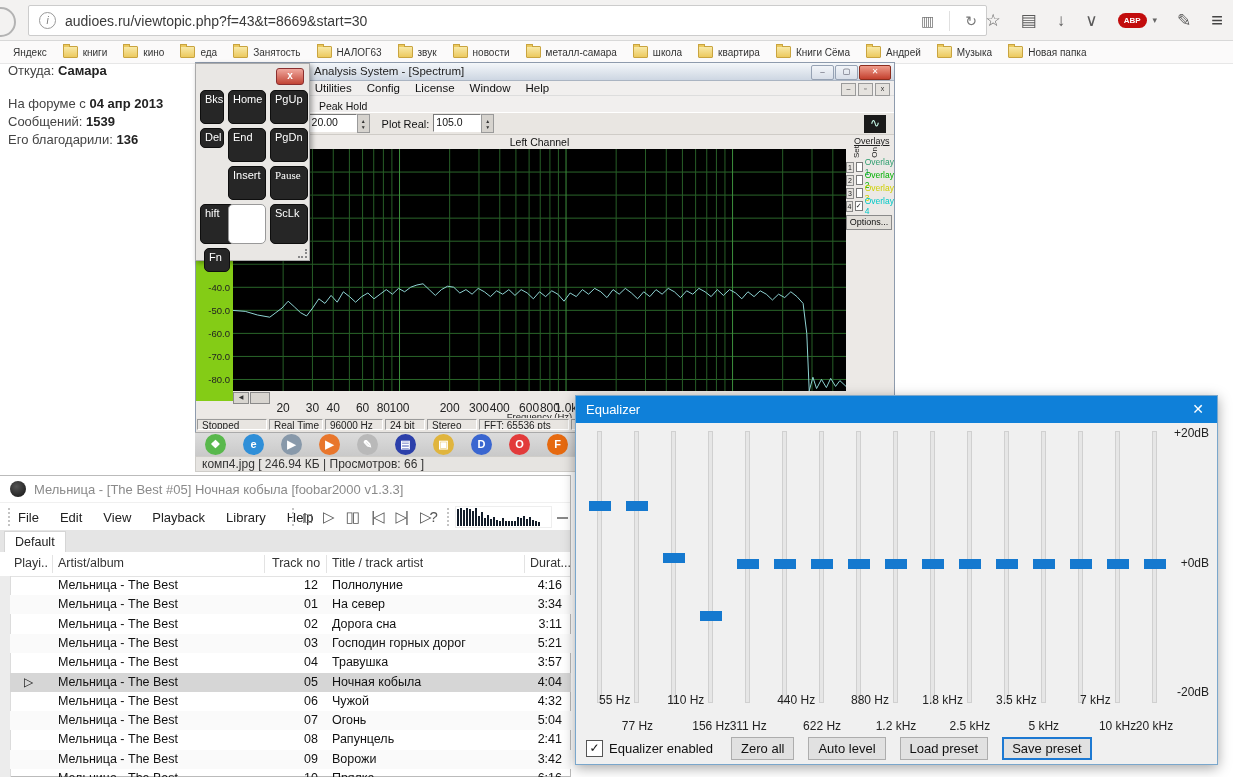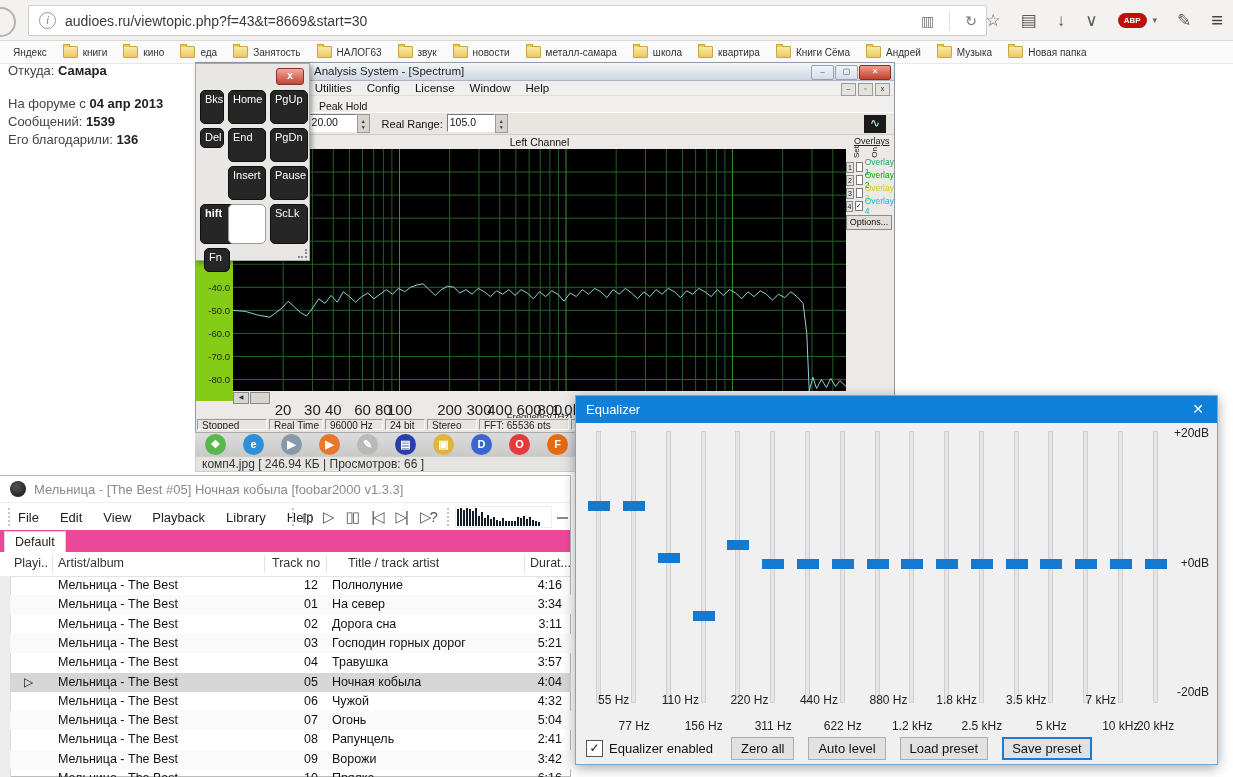--- a/index.html
+++ b/index.html
@@ -53,21 +53,21 @@
   #channel-label{position:absolute;left:37px;top:73px;width:613px;text-align:center;font-size:10.5px;color:#111;}
   #plot{position:absolute;left:37px;top:86px;width:613px;height:242px;background:#000;}
   #plot svg{position:absolute;left:0;top:0;width:100%;height:100%;}
   #ygutter{position:absolute;left:0;top:86px;width:37px;height:252px;background:#84cc16;}
   .ytick{position:absolute;right:3px;font-size:9.5px;color:#222;}
   .vlabel{position:absolute;left:1px;top:64px;font-size:9.5px;color:#222;writing-mode:vertical-rl;transform:rotate(180deg);}
   #pscroll{position:absolute;left:37px;top:329px;height:11px;display:flex;}
   .scrbit{width:14px;height:10px;background:#d8d5d0;border:1px solid #8a8a8a;font-size:6px;text-align:center;line-height:9px;color:#333;margin-right:1px;}
   .scrbit.thumb{width:18px;}
   #xticks{position:absolute;left:37px;top:338px;width:613px;height:10px;}
-  .xtick{position:absolute;top:0;transform:translateX(-50%);font-size:15px;color:#222;}
+  .xtick{position:absolute;top:0;transform:translateX(-50%);font-size:12px;color:#222;}
   #freq-label{position:absolute;left:37px;top:348px;width:613px;text-align:center;font-size:9.5px;color:#222;}
   #overlays{position:absolute;left:650px;top:73px;width:48px;height:130px;font-size:9px;color:#222;}
   #ov-head{text-decoration:underline;margin-left:8px;}
   .ov-vert{display:inline-block;writing-mode:vertical-rl;transform:rotate(180deg);font-size:8px;margin-left:6px;}
   .ovrow{display:flex;align-items:center;height:12px;margin-top:1px;justify-content:space-between;}
   .ovnum{width:9px;height:9px;border:1px solid #8a8a8a;background:#e5e2de;font-size:7px;text-align:center;line-height:9px;color:#222;}
   .ovcb{width:8px;height:8px;background:#fff;border:1px solid #7a7a7a;font-size:7px;line-height:7px;text-align:center;margin-left:2px;}
   .ovlbl{font-size:8.5px;margin-left:2px;}
   #ov-options{margin-top:3px;width:44px;height:13px;background:#e2dfda;border:1px solid #8a8a8a;font-size:9px;text-align:center;line-height:12px;color:#111;}
   #rtastatus{position:absolute;left:0;top:355px;width:100%;height:15px;background:#e8e5e1;display:flex;}
@@ -88,21 +88,21 @@
   #fb-title .t{font-size:13px;color:#8a8a8a;}
   #fb-menurow{position:absolute;left:0;top:26px;width:100%;height:28px;border-top:1px solid #f0f0f0;}
   #fb-menus{position:absolute;left:18px;top:0;height:28px;display:flex;align-items:center;}
   #fb-menus .menu-item{font-size:13px;color:#222;margin-right:21px;}
   .vgrip{position:absolute;top:5px;height:18px;border-left:2px dotted #c4c4c4;}
   #fb-transport{position:absolute;left:303px;top:0;height:28px;display:flex;align-items:center;gap:13px;}
   .tpbtn{font-size:15px;color:#555;letter-spacing:-2px;}
   #fb-viz{position:absolute;left:455px;top:3px;width:97px;height:22px;background:#fff;border:1px solid #eee;display:flex;align-items:flex-end;padding:1px;box-sizing:border-box;}
   .vbar{width:2px;margin-right:1px;background:#121c2a;}
   #vol-dash{position:absolute;left:557px;top:14px;width:11px;height:2px;background:#888;}
-  #fb-tabs{position:absolute;left:0;top:54px;width:100%;height:22px;background:#ec4899;border-bottom:1px solid #4d7c0f;}
+  #fb-tabs{position:absolute;left:0;top:54px;width:100%;height:22px;background:#e5e5e5;border-bottom:1px solid #4d7c0f;}
   #fb-tab{position:absolute;left:4px;top:1px;height:21px;background:#fff;border:1px solid #d5d5d5;border-bottom:none;font-size:12.5px;color:#222;padding:3px 10px 0;box-sizing:border-box;}
   #fb-header{position:absolute;left:0;top:76px;width:100%;height:24px;background:#fff;border-bottom:1px solid #e3e3e3;font-size:12.5px;color:#333;}
   .hsep{position:absolute;top:3px;height:18px;width:1px;background:#e3e3e3;}
   .hc{position:absolute;top:4px;white-space:nowrap;overflow:hidden;}
   #fb-rows{position:absolute;left:10px;top:100px;width:561px;height:212px;overflow:hidden;}
   #fb-gutter{position:absolute;left:0;top:100px;width:10px;height:212px;background:#ececec;border-right:1px solid #dcdcdc;}
   .plrow{position:absolute;left:0;width:561px;height:19px;font-size:12.5px;color:#111;}
   .plrow.alt{background:#fafafa;}
   .plrow.sel{background:#d6d6d6;}
   .plrow span{position:absolute;top:2px;white-space:nowrap;}
@@ -258,21 +258,21 @@
         <span class="toolbtn">▦</span>
         <span class="toolbtn">I</span>
         <span class="lbl">Plot Top:</span>
         <span class="spin">
             <span class="val">20.00</span>
             <span class="arr">
               <span>▲</span>
               <span>▼</span>
             </span>
           </span>
-        <span class="lbl">Real Range:</span>
+        <span class="lbl">Plot Real:</span>
         <span class="spin">
             <span class="val">105.0</span>
             <span class="arr">
               <span>▲</span>
               <span>▼</span>
             </span>
           </span>
         <span class="gen">∿</span>
       </div>
       <div id="channel-label">Left Channel</div>
@@ -404,22 +404,22 @@
     <div id="osk" style="left:0;top:1px;">
       <div id="osk-close">x</div>
       <div id="oskkeys">
           <div class="oskkey" style="left: 4px; top: 26px; width: 24px; height: 34px;">Bksp</div>
           <div class="oskkey" style="left: 32px; top: 26px; width: 38px; height: 34px;">Home</div>
           <div class="oskkey" style="left: 74px; top: 26px; width: 38px; height: 34px;">PgUp</div>
           <div class="oskkey" style="left: 4px; top: 64px; width: 24px; height: 20px;">Del</div>
           <div class="oskkey" style="left: 32px; top: 64px; width: 38px; height: 34px;">End</div>
           <div class="oskkey" style="left: 74px; top: 64px; width: 38px; height: 34px;">PgDn</div>
           <div class="oskkey" style="left: 32px; top: 102px; width: 38px; height: 34px;">Insert</div>
-          <div class="oskkey" style="left: 74px; top: 102px; width: 38px; height: 34px;">Pause</div>
-          <div class="oskkey" style="left: 4px; top: 140px; width: 35px; height: 40px; font-weight: bold;">hift</div>
+          <div class="oskkey" style="left: 74px; top: 102px; width: 38px; height: 34px; font-family: Liberation Serif, serif;">Pause</div>
+          <div class="oskkey" style="left: 4px; top: 140px; width: 35px; height: 40px;">hift</div>
           <div class="oskkey white" style="left: 32px; top: 140px; width: 38px; height: 40px;"></div>
           <div class="oskkey" style="left: 74px; top: 140px; width: 38px; height: 40px;">ScLk</div>
           <div class="oskkey" style="left: 8px; top: 184px; width: 26px; height: 24px;">Fn</div>
         </div>
       <div id="osk-grip"></div>
     </div>
   </div>
 
   <div id="foobar">
     <div id="fb-title">
@@ -481,21 +481,21 @@
     <div id="fb-tabs">
       <span id="fb-tab">Default</span>
     </div>
     <div id="fb-header">
       <span class="hc" style="left:14px;width:34px;">Playi...</span>
       <span class="hsep" style="left:52px;"></span>
       <span class="hc" style="left:58px;">Artist/album</span>
       <span class="hsep" style="left:264px;"></span>
       <span class="hc" style="left:272px;">Track no</span>
       <span class="hsep" style="left:326px;"></span>
-      <span class="hc" style="left:348px;">Title / track artist</span>
+      <span class="hc" style="left:332px;">Title / track artist</span>
       <span class="hsep" style="left:524px;"></span>
       <span class="hc" style="left:530px;">Durat...</span>
     </div>
     <div id="fb-gutter"></div>
     <div id="fb-rows">
         <div class="plrow" style="top: 0px;">
           <span class="c-art">Мельница - The Best</span>
           <span class="c-no">12</span>
           <span class="c-tit">Полнолуние</span>
           <span class="c-dur">4:16</span>
@@ -582,25 +582,20 @@
         </div>
         <div class="band">
           <div class="track"></div>
           <div class="handle" style="top: 123.5px;"></div>
           <div class="bandlabel r1">110 Hz</div>
         </div>
         <div class="band">
           <div class="track"></div>
           <div class="handle" style="top: 182px;"></div>
           <div class="bandlabel r2">156 Hz</div>
-        </div>
-        <div class="band">
-          <div class="track"></div>
-          <div class="handle" style="top: 110.5px;"></div>
-          <div class="bandlabel r1">220 Hz</div>
         </div>
         <div class="band">
           <div class="track"></div>
           <div class="handle" style="top: 130px;"></div>
           <div class="bandlabel r2">311 Hz</div>
         </div>
         <div class="band">
           <div class="track"></div>
           <div class="handle" style="top: 130px;"></div>
           <div class="bandlabel r1">440 Hz</div>

